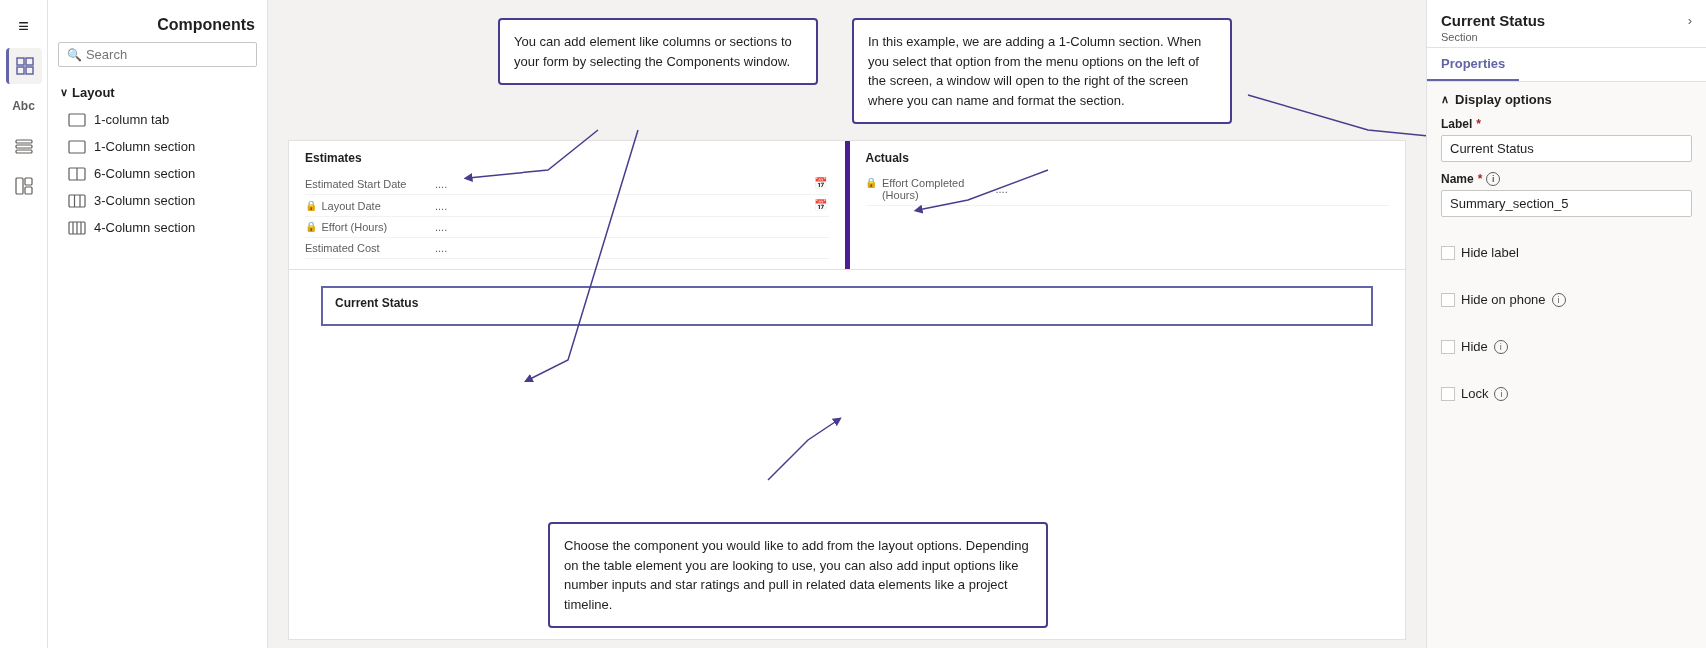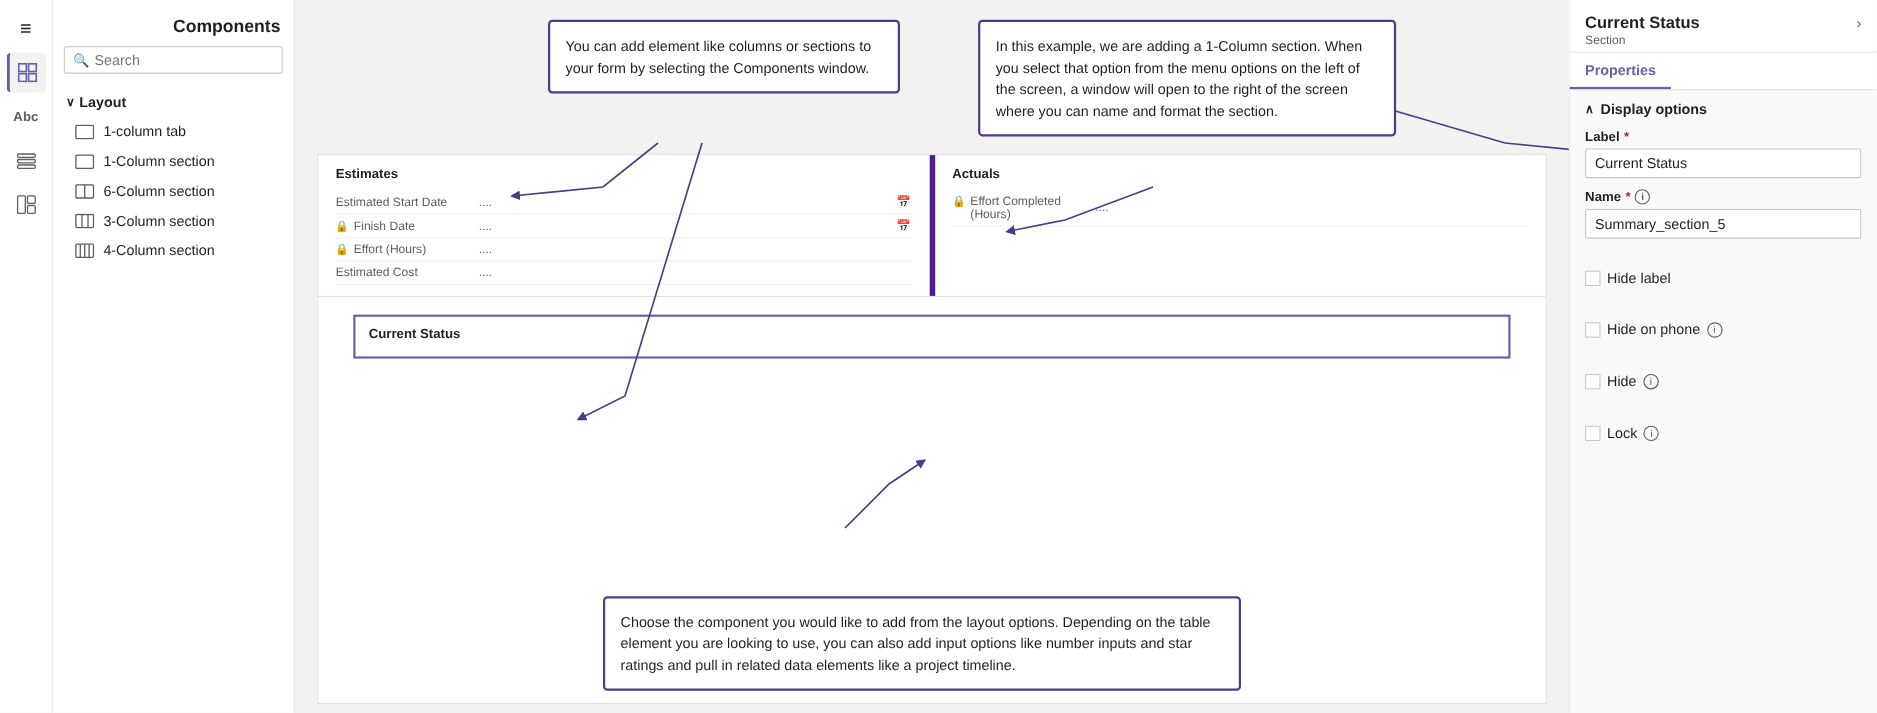--- a/index.html
+++ b/index.html
@@ -330,27 +330,27 @@
       z-index: 10;
     }
 
     .callout-1 {
       top: 18px;
       left: 230px;
       width: 320px;
     }
     .callout-2 {
       top: 18px;
-      left: 621px;
+      left: 584px;
       width: 380px;
     }
     .callout-3 {
       bottom: 20px;
       left: 280px;
-      width: 580px;
+      width: 500px;
     }
 
     
     .arrows-svg {
       position: absolute;
       top: 0;
       left: 0;
       width: 100%;
       height: 100%;
       pointer-events: none;
@@ -467,21 +467,21 @@
           <div class="form-field">
             <div class="field-label">
               <span>Estimated Start Date</span>
             </div>
             <div class="field-value">.... </div>
             <div class="field-cal">📅</div>
           </div>
           <div class="form-field">
             <div class="field-label">
               <span class="lock-icon">🔒</span>
-              <span>Finish Date</span>
+              <span>Layout Date</span>
             </div>
             <div class="field-value">....</div>
             <div class="field-cal">📅</div>
           </div>
           <div class="form-field">
             <div class="field-label">
               <span class="lock-icon">🔒</span>
               <span>Effort (Hours)</span>
             </div>
             <div class="field-value">....</div>

